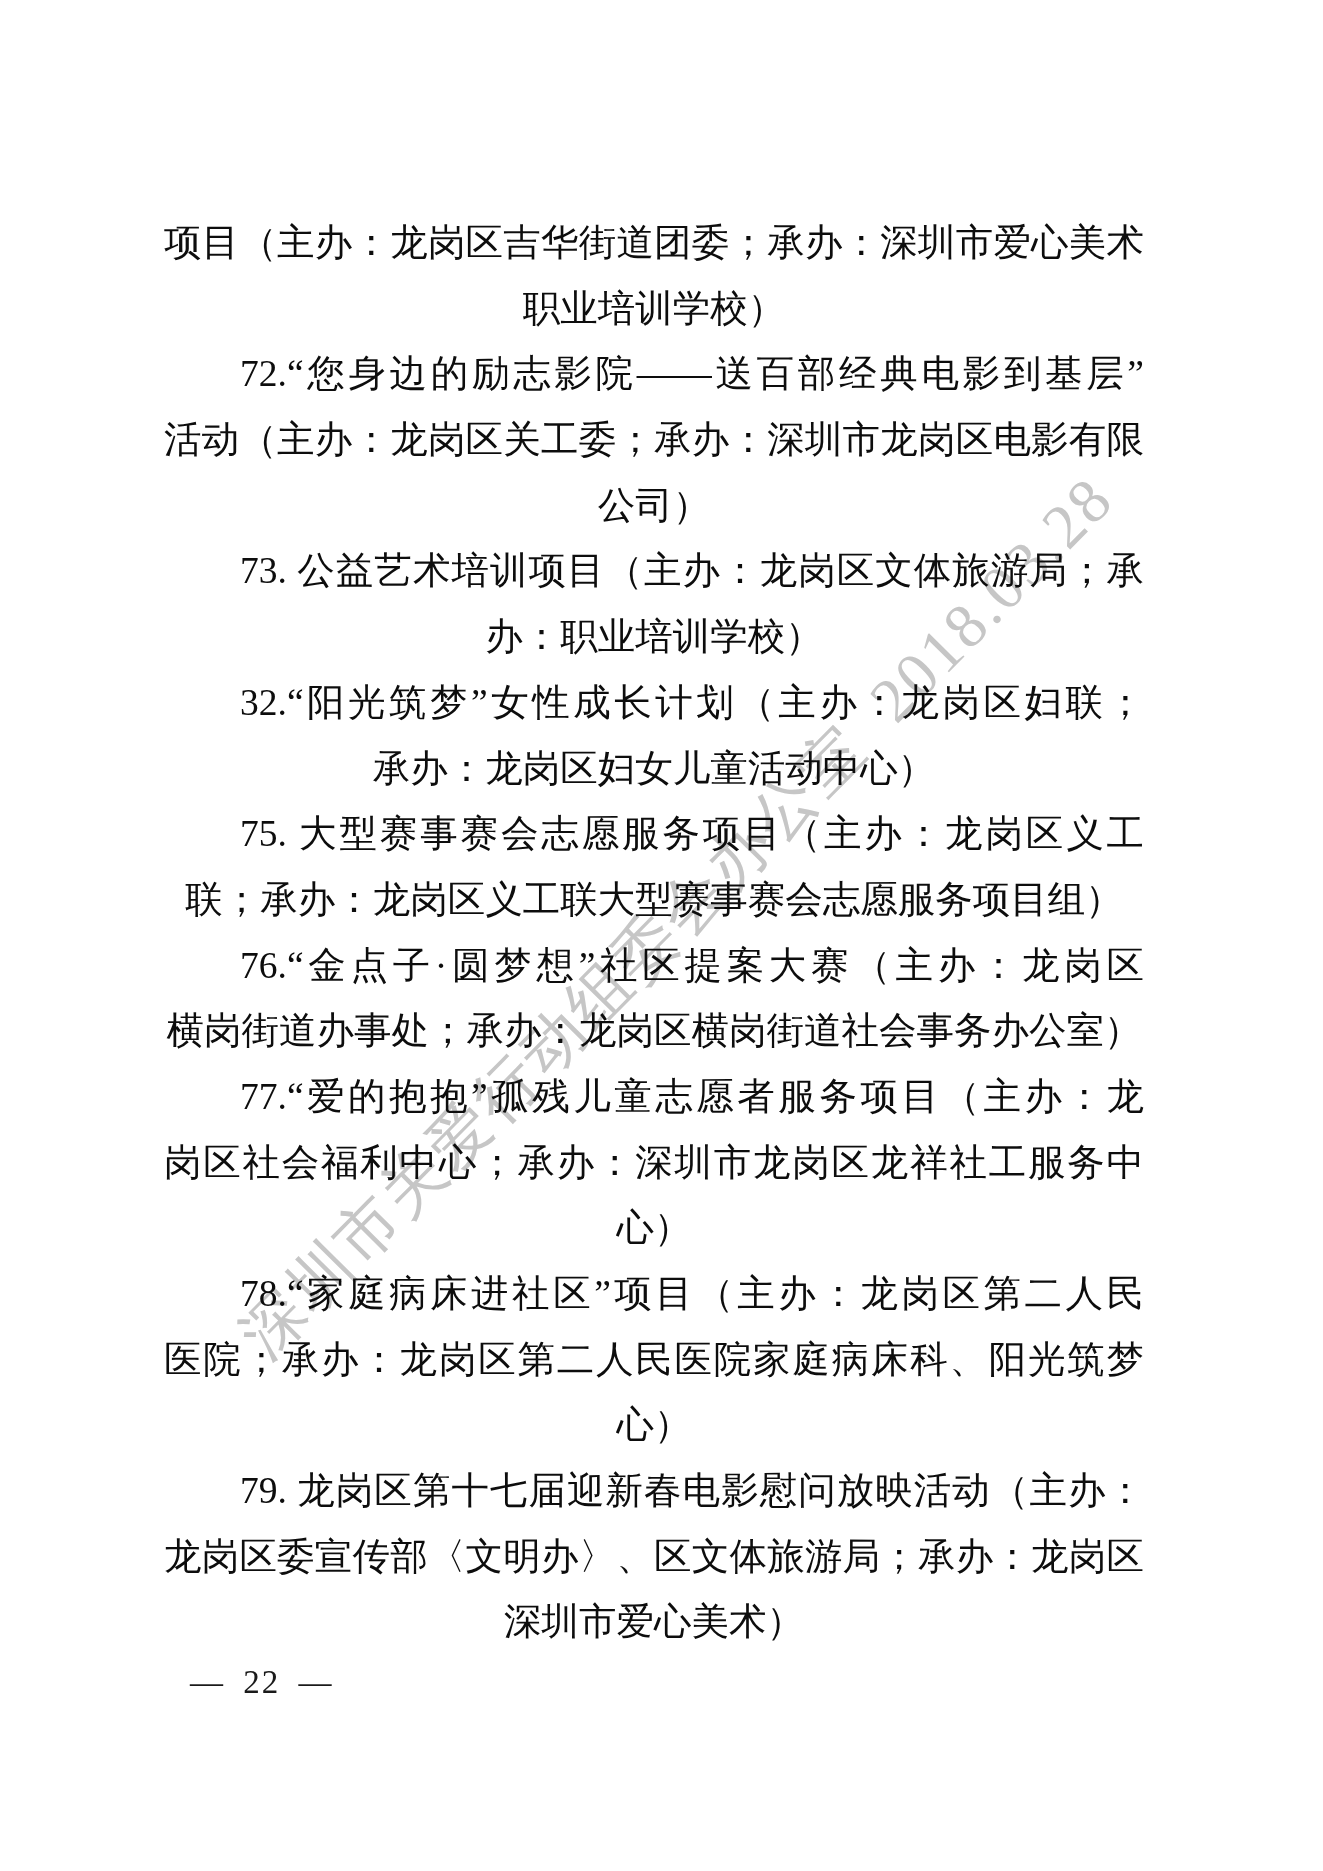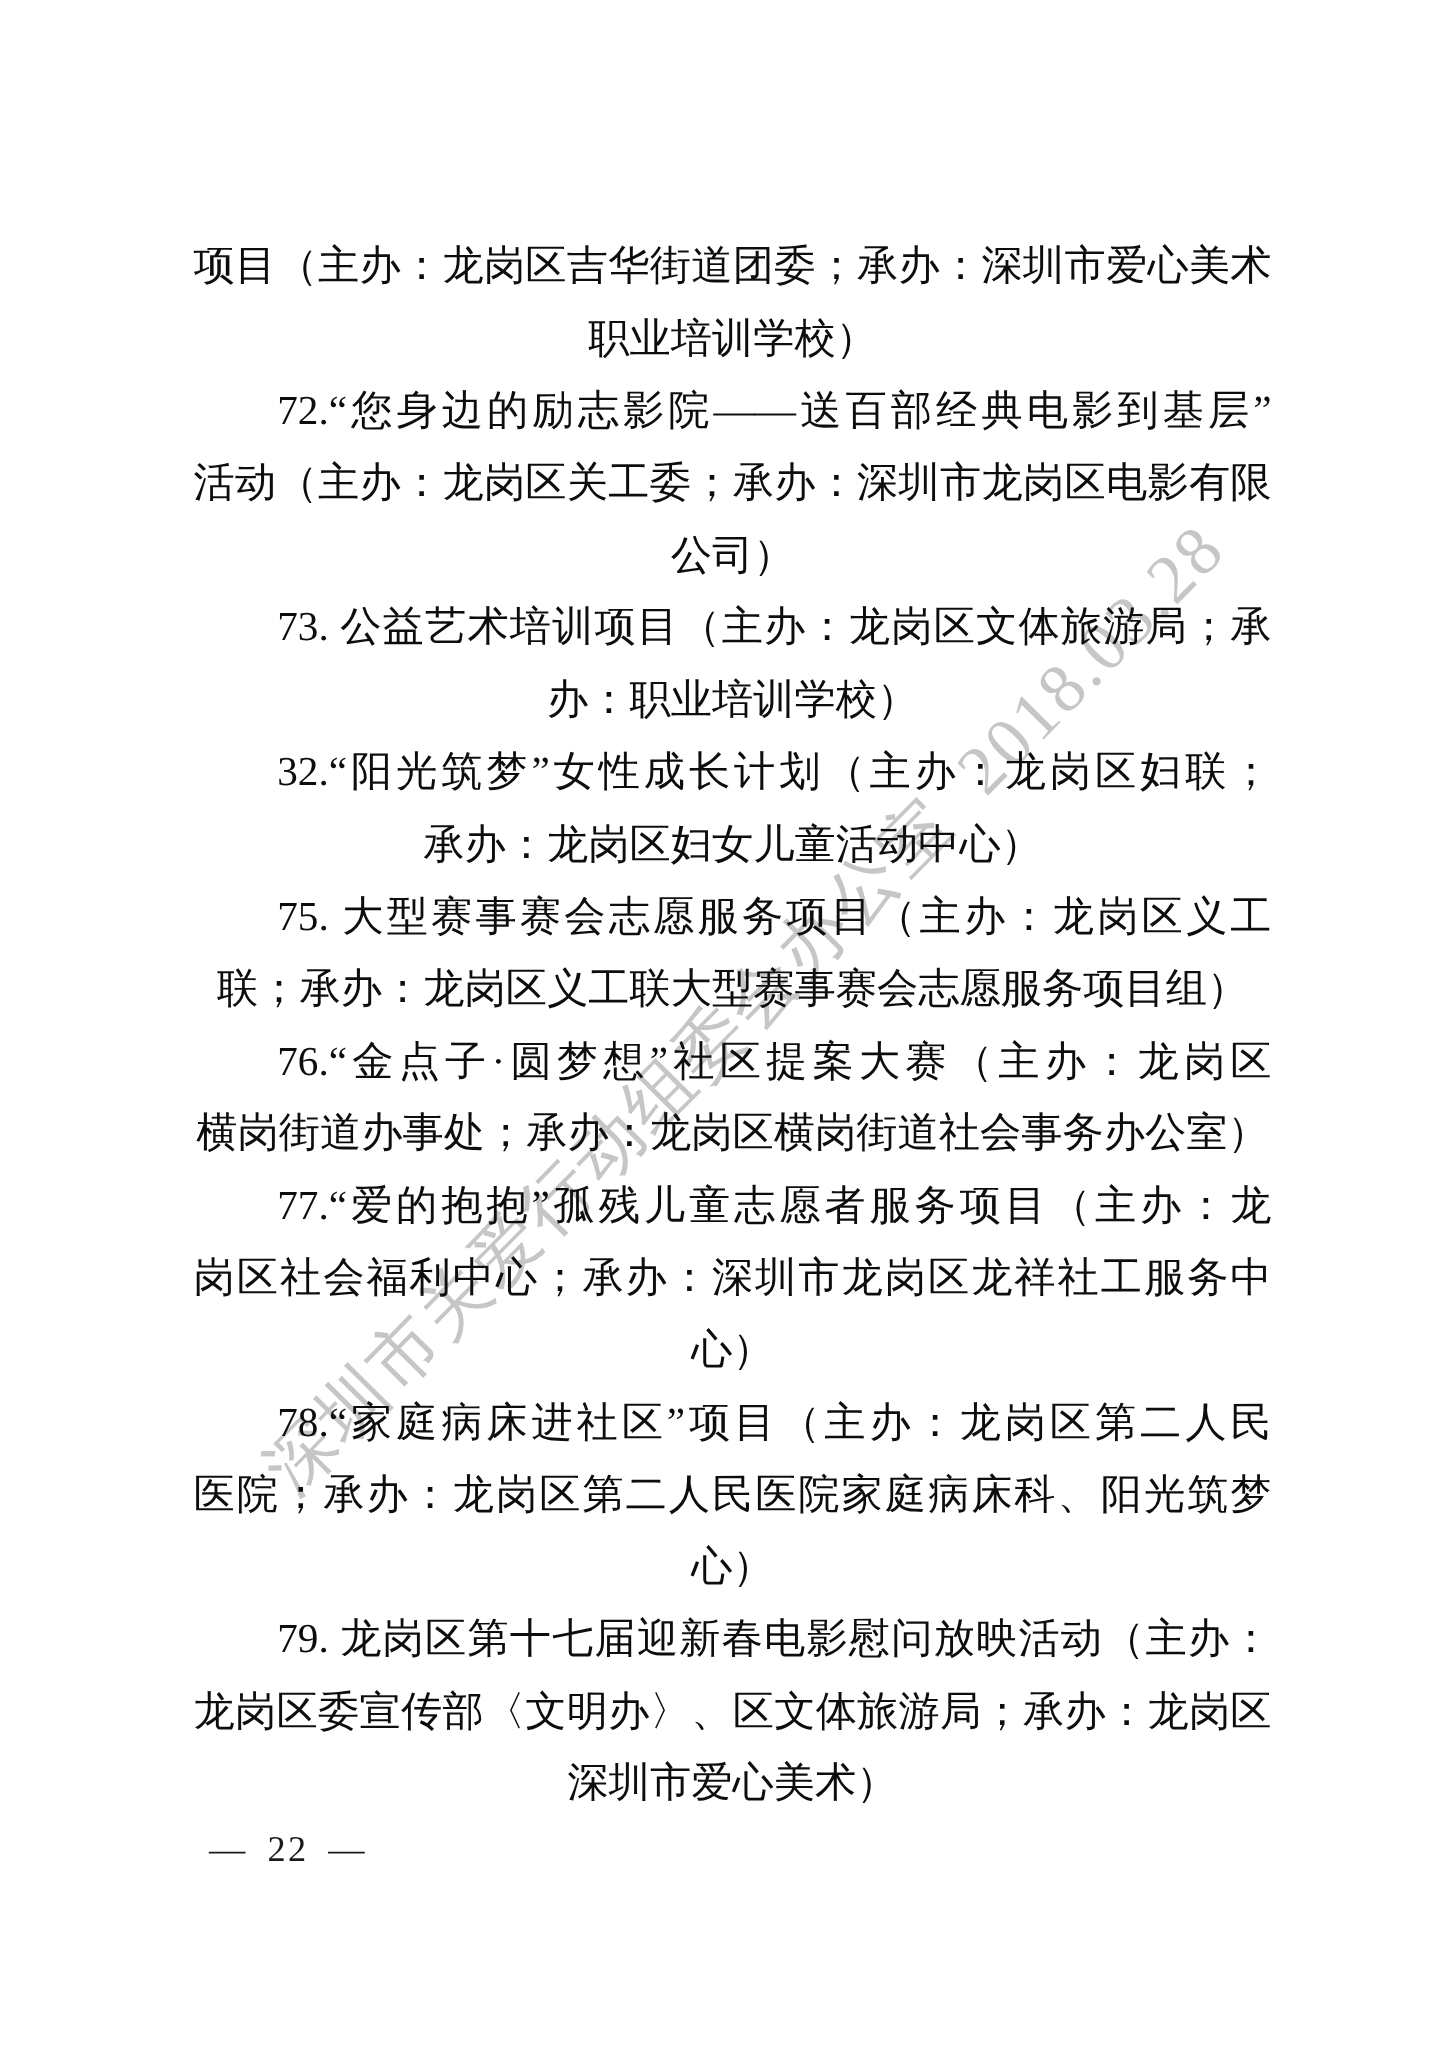--- a/index.html
+++ b/index.html
@@ -24,21 +24,21 @@
     font-size: 63px;
     letter-spacing: 3px;
     word-spacing: 18px;
     white-space: nowrap;
     color: #c6c6c6;
     z-index: 0;
     user-select: none;
   }
   #document-body {
     position: absolute;
-    left: 176px;
+    left: 164px;
     top: 210px;
     width: 980px;
     z-index: 1;
     color: #0d0d0d;
   }
   .line {
     height: 65.7px;
     line-height: 65.7px;
     font-size: 37.5px;
     text-align: center;

